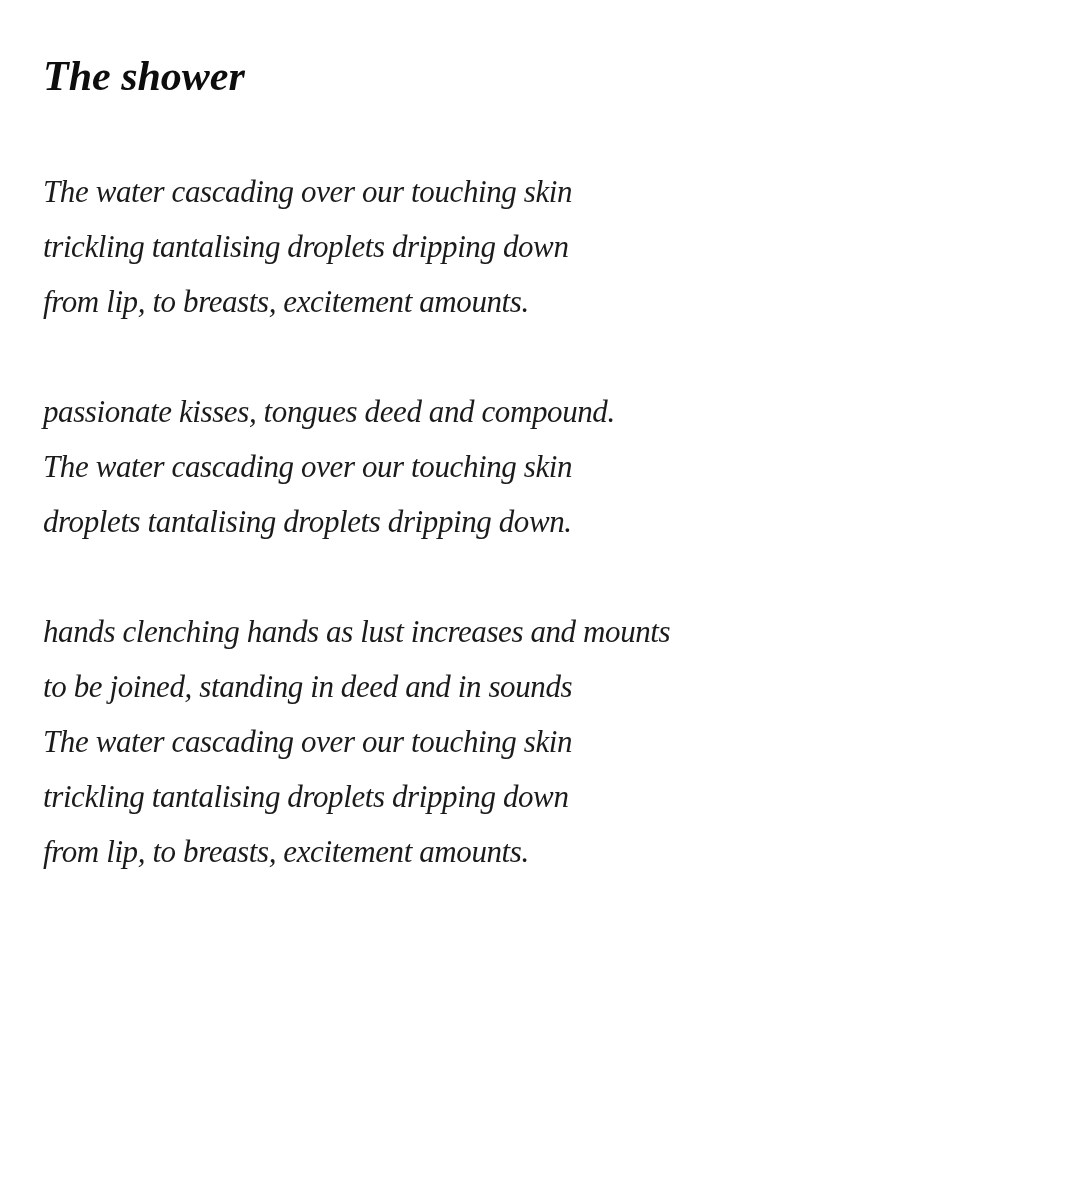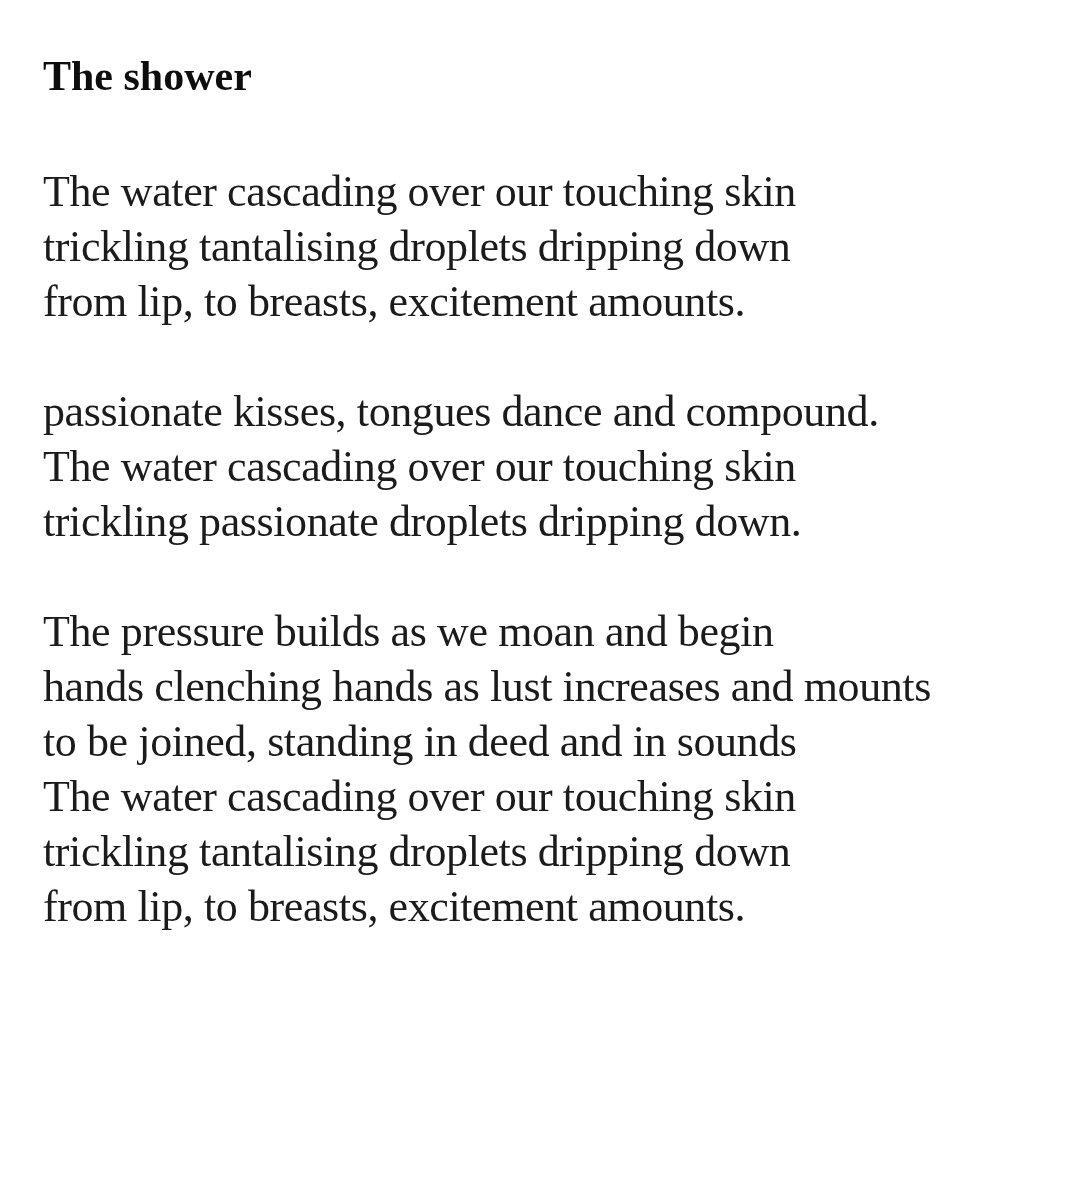--- a/index.html
+++ b/index.html
@@ -10,61 +10,61 @@
     background: #ffffff;
     overflow: hidden;
   }
   .page {
     box-sizing: border-box;
     width: 1080px;
     height: 1200px;
     padding: 52px 30px 0 43px;
     font-family: "Liberation Serif", "DejaVu Serif", serif;
     color: #1b1b1b;
+    font-style: italic;
   }
   .poem-title {
     font-size: 42px;
     line-height: 1.15;
     font-weight: 700;
     color: #0d0d0d;
     margin: 0 0 64px 0;
     letter-spacing: 0;
   }
   .stanza {
     margin: 0 0 55px 0;
   }
   .poem-line {
-    font-size: 44px;
+    font-size: 31px;
     line-height: 55px;
     font-weight: 400;
     letter-spacing: -0.4px;
     white-space: nowrap;
   }
 </style>
 </head>
 <body>
 
 <div class="page">
 
   <h1 class="poem-title">The shower</h1>
 
   <div class="stanza">
     <div class="poem-line">The water cascading over our touching skin</div>
     <div class="poem-line">trickling tantalising droplets dripping down</div>
     <div class="poem-line">from lip, to breasts, excitement amounts.</div>
   </div>
 
   <div class="stanza">
-    <div class="poem-line">passionate kisses, tongues dance and compound.</div>
+    <div class="poem-line">passionate kisses, tongues deed and compound.</div>
     <div class="poem-line">The water cascading over our touching skin</div>
-    <div class="poem-line">trickling passionate droplets dripping down.</div>
+    <div class="poem-line">droplets tantalising droplets dripping down.</div>
   </div>
 
   <div class="stanza">
-    <div class="poem-line">The pressure builds as we moan and begin</div>
     <div class="poem-line">hands clenching hands as lust increases and mounts</div>
     <div class="poem-line">to be joined, standing in deed and in sounds</div>
     <div class="poem-line">The water cascading over our touching skin</div>
     <div class="poem-line">trickling tantalising droplets dripping down</div>
     <div class="poem-line">from lip, to breasts, excitement amounts.</div>
   </div>
 
 </div>
 
 </body></html>

